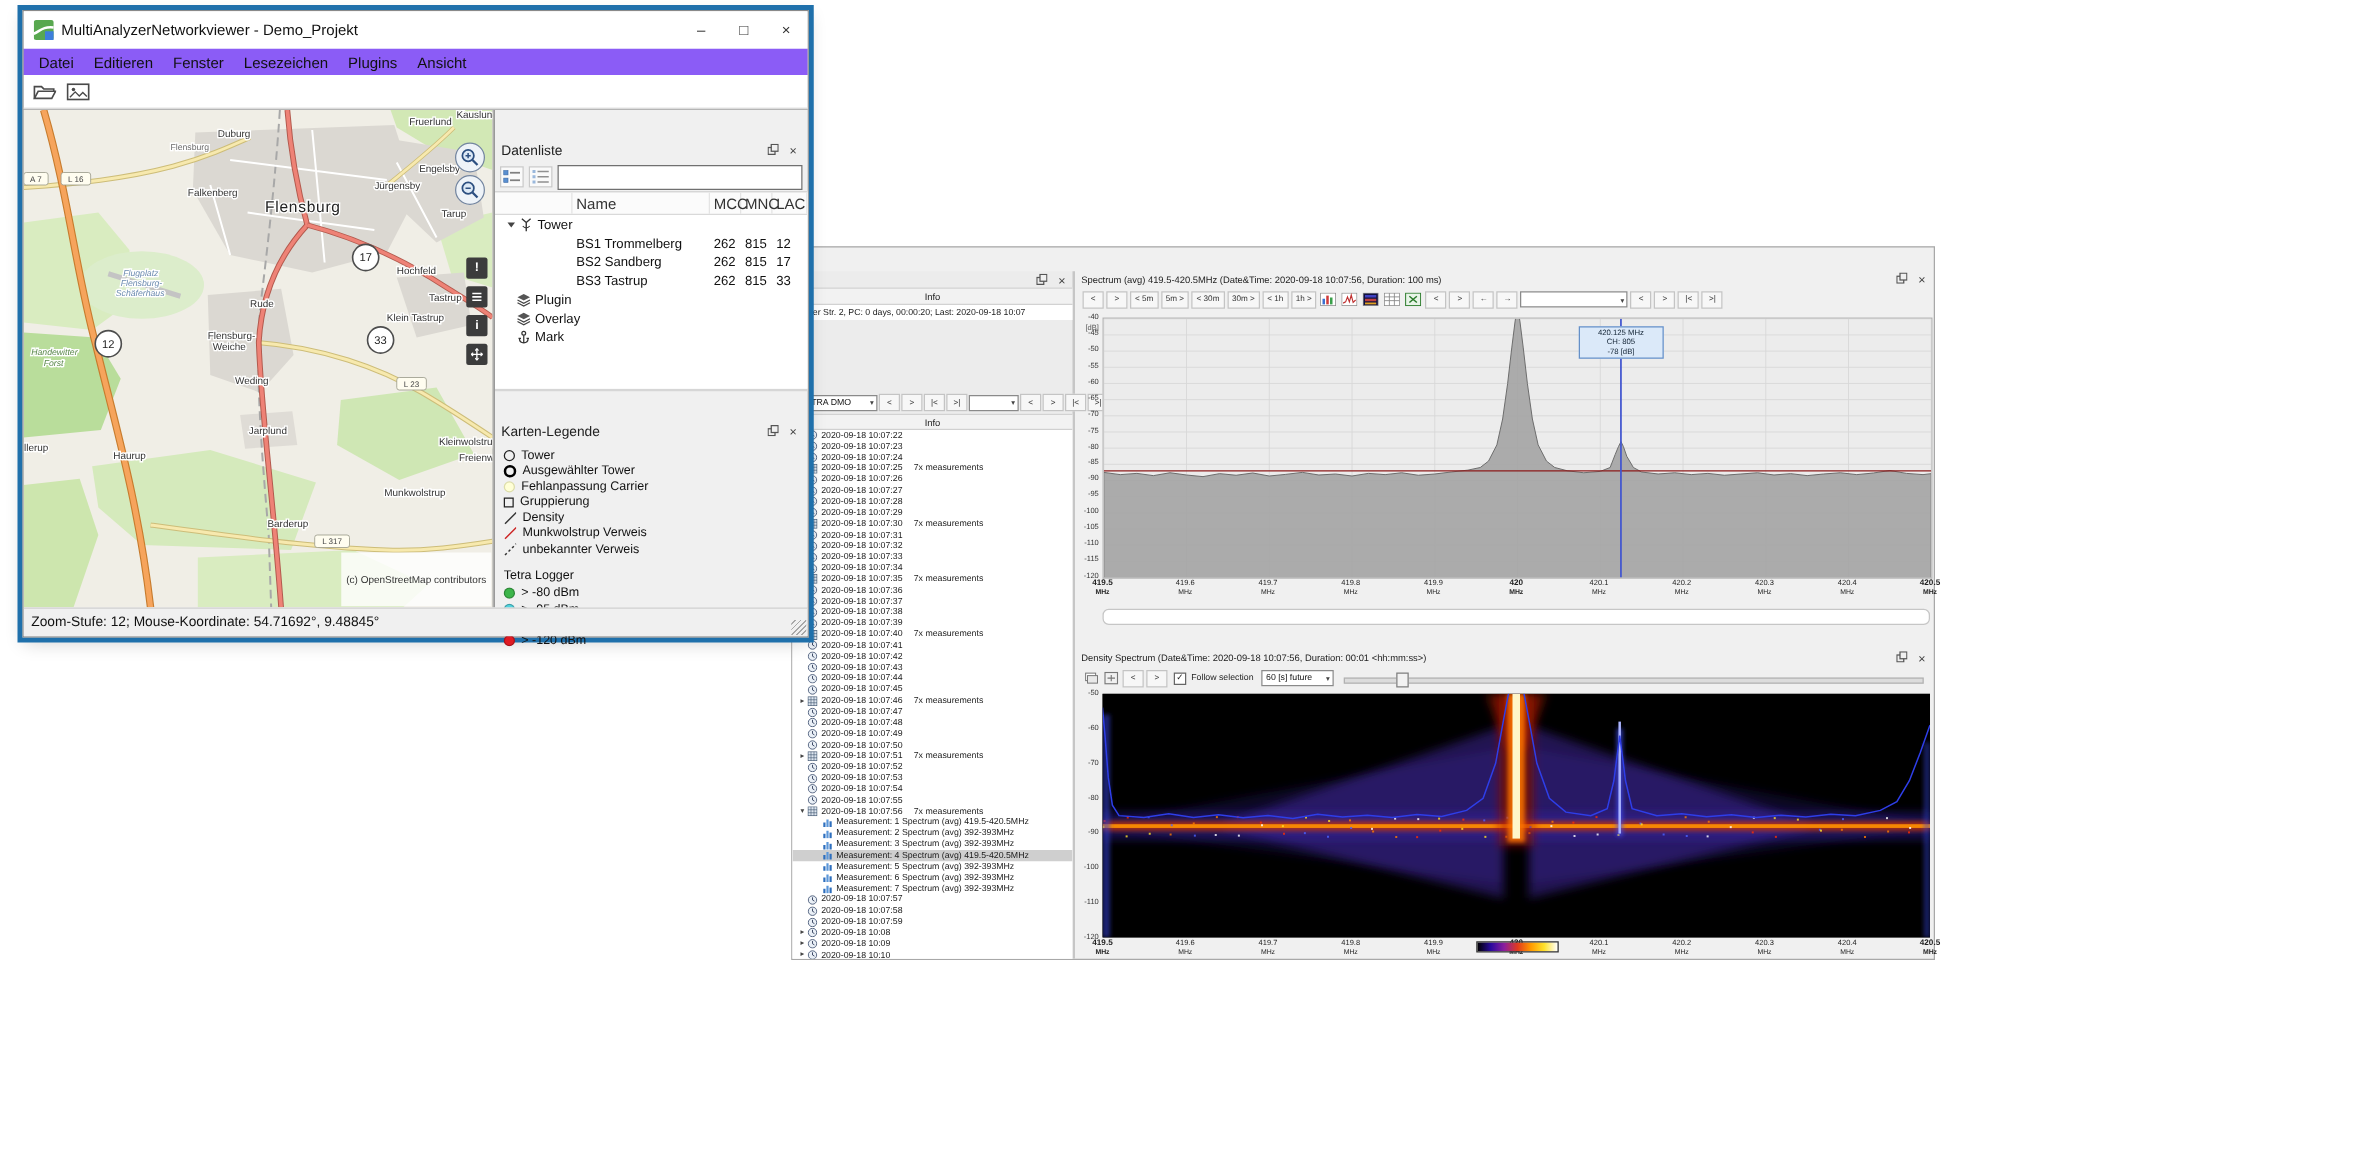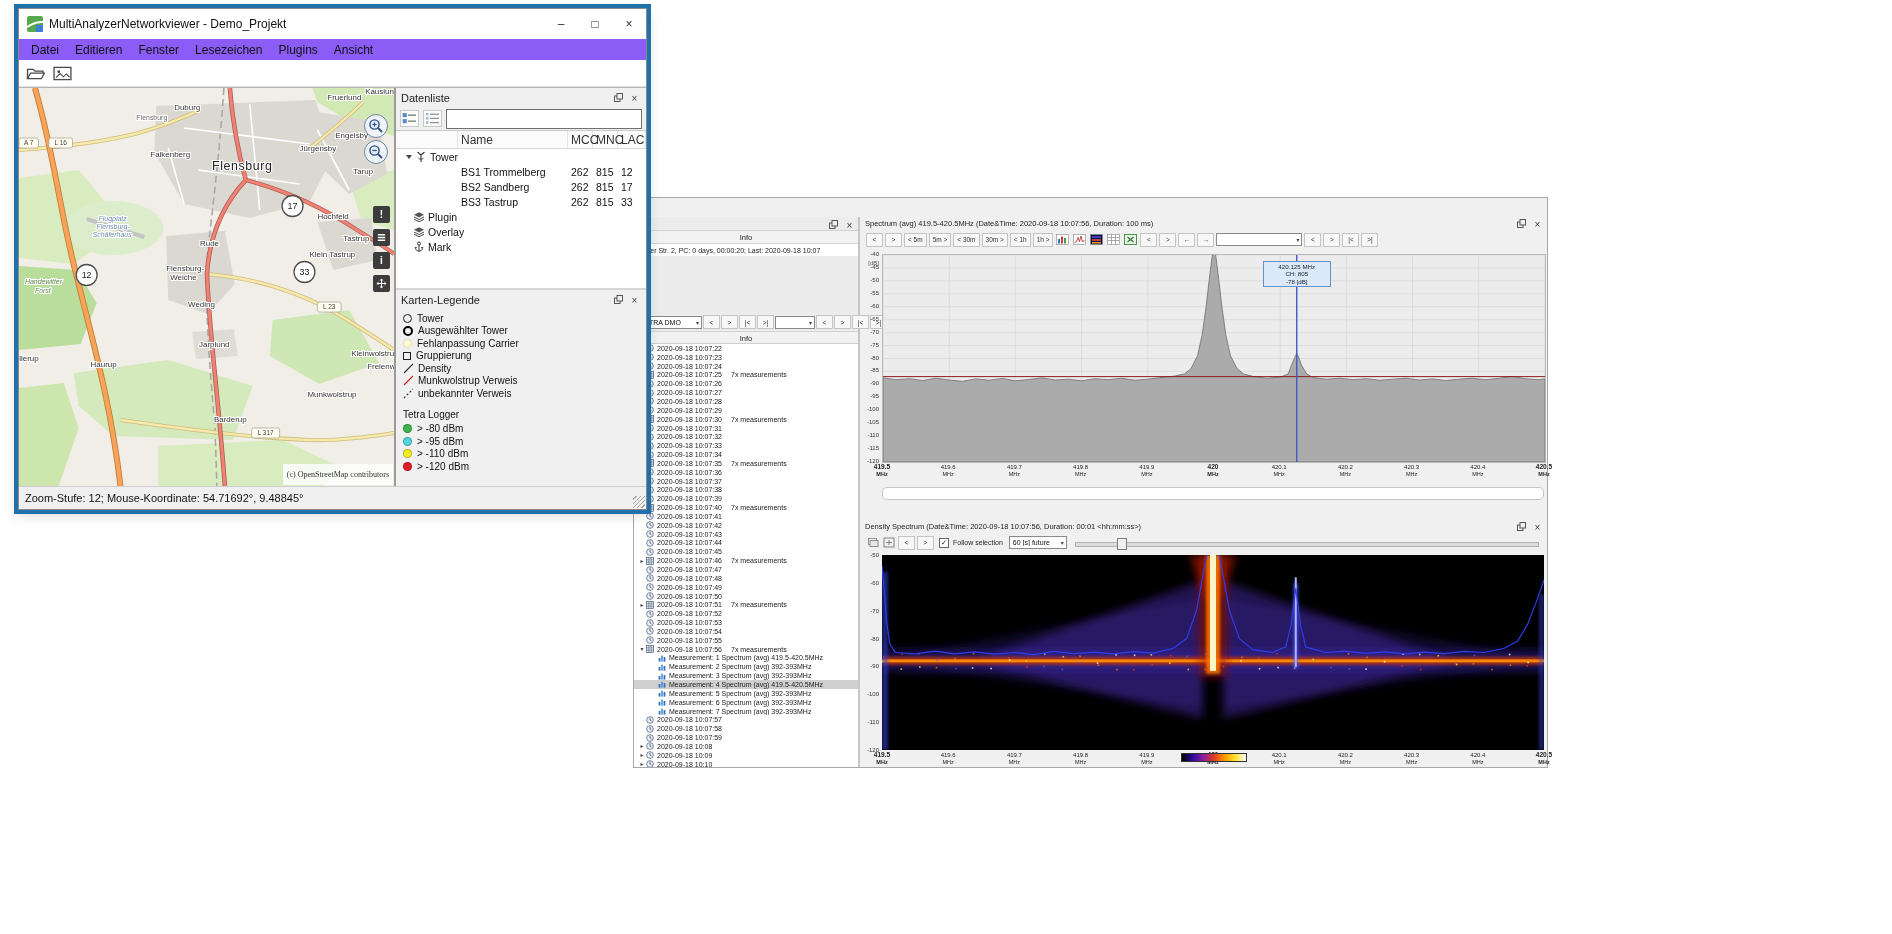--- a/index.html
+++ b/index.html
@@ -26,24 +26,24 @@
   .ml.minor{font-size:7px;fill:#6b6b6b;}
   .ml.city{font-size:12.5px;fill:#222;letter-spacing:.6px;}
   .ml.aero{font-size:7px;font-style:italic;fill:#6d8cb0;}
   .ml.forest{font-size:7px;font-style:italic;fill:#59874a;}
   .ml.marker{font-size:9px;stroke:none;fill:#222;text-anchor:middle;}
   .ml.shield{font-size:6.5px;stroke:none;fill:#444;text-anchor:middle;}
   .zoom-btn{position:absolute;right:6px;width:22px;height:22px;border-radius:50%;background:#eef3f8;
     border:1px solid #7486a0;display:flex;align-items:center;justify-content:center;z-index:3;}
   .side-tool{position:absolute;right:4px;width:17px;height:17px;background:#3c3c3c;color:#fff;border-radius:2px;
     display:flex;align-items:center;justify-content:center;font-size:10px;font-weight:bold;z-index:3;}
-  .attrib{position:absolute;right:1px;bottom:1px;background:rgba(255,255,255,.8);font-size:8px;color:#333;padding:6px 4px;z-index:3;font-family:Liberation Serif, serif;}
+  .attrib{position:absolute;right:1px;bottom:1px;background:rgba(255,255,255,.8);font-size:8px;color:#333;padding:17px 4px;z-index:3;}
 
   .docks{width:250px;display:flex;flex-direction:column;background:#f0f0f0;flex:none;}
-  .panel{display:flex;flex-direction:column;min-height:0;}
+  .panel{display:flex;flex-direction:column;min-height:0;margin-top:23px;}
   .panel.dl{height:200px;flex:none;border-bottom:2px solid #d6d6d6;}
   .panel.lg{flex:1;}
   .panel-h{height:19px;display:flex;align-items:center;padding:0 5px;font-size:11px;color:#222;flex:none;}
   .panel-h .sp{flex:1;}
   .pane-btn{min-width:13px;height:13px;display:inline-flex;align-items:center;justify-content:center;
     margin-left:3px;color:#444;font-size:10px;line-height:11px;}
   .dl-toolbar{height:23px;display:flex;align-items:center;gap:4px;padding:0 4px;flex:none;}
   .dl-tbtn{display:inline-flex;padding:1px;border:1px solid #c9c9c9;background:#fafafa;}
   .dl-search{flex:1;height:16px;background:#fff;border:1px solid #707070;}
   .dl-table{flex:1;background:#fff;border-top:1px solid #c9c9c9;display:flex;flex-direction:column;overflow:hidden;}

